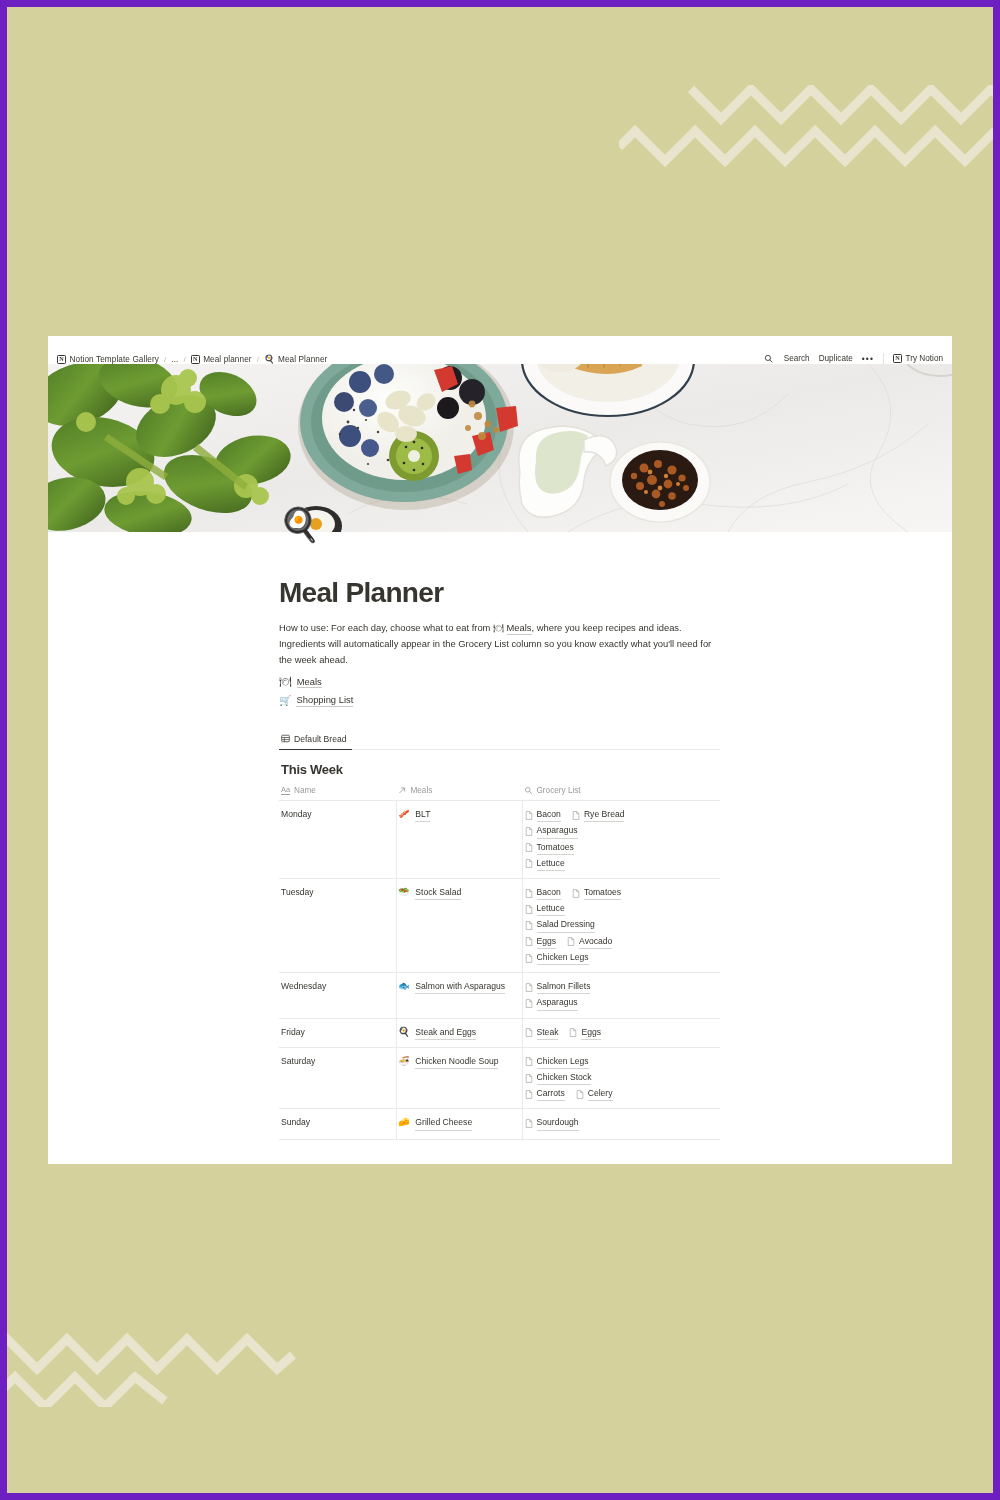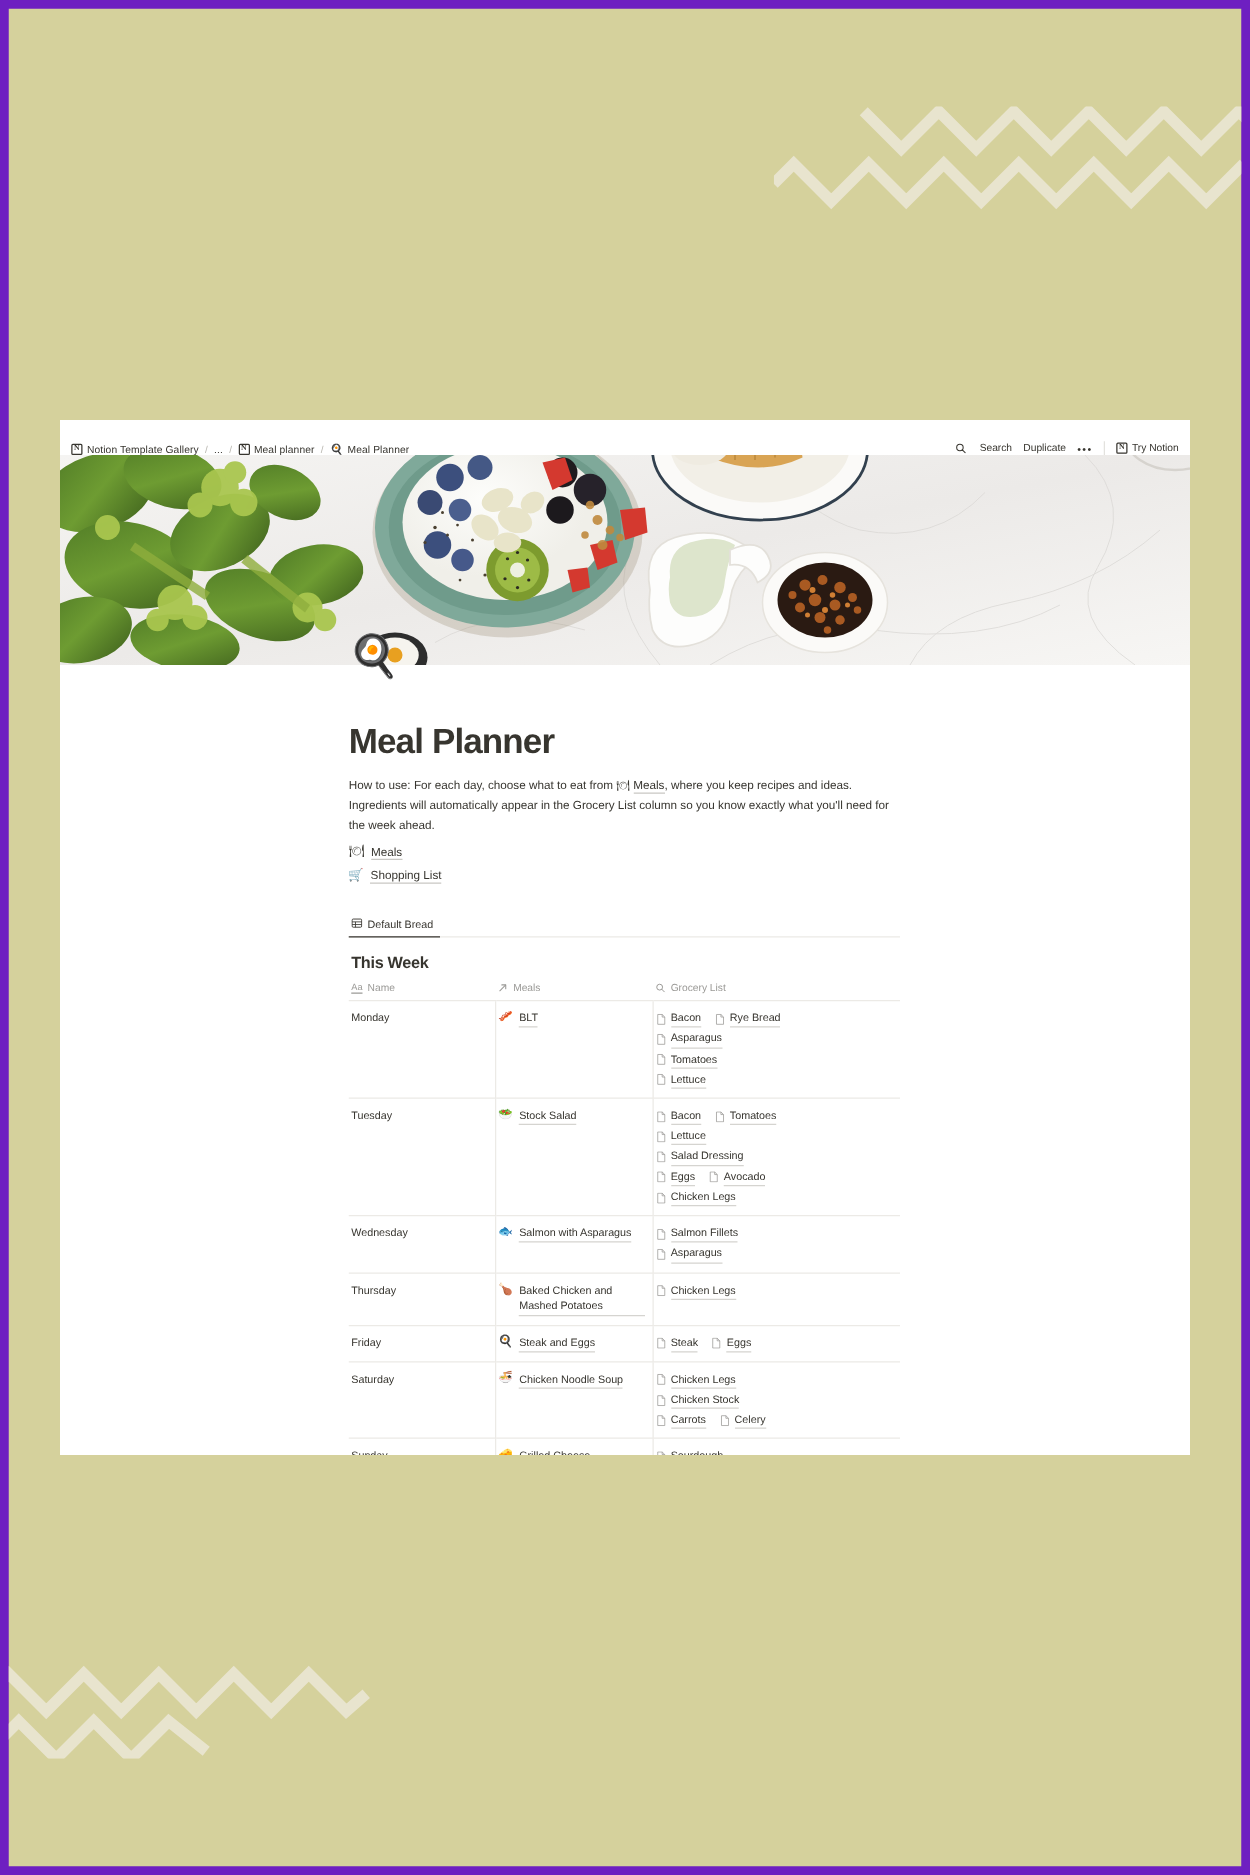--- a/index.html
+++ b/index.html
@@ -739,40 +739,20 @@
                       <svg width="8" height="9" viewBox="0 0 14 16">
                         <path d="M2 1 h6.3 L12 4.7 V15 H2 Z" fill="#fff" stroke="#9B9A97" stroke-width="1.1" stroke-linejoin="round"></path>
                         <path d="M8.3 1 V4.7 H12" fill="none" stroke="#9B9A97" stroke-width="1.1" stroke-linejoin="round"></path>
                       </svg>
                       <span class="gtxt">Asparagus</span>
                     </span>
                   </div>
                 </td>
               </tr>
               <tr>
-                <td><span class="day-name">Thursday</span></td>
-                <td>
-                  <span class="meal-cell">
-                    <span class="meal-emoji">🍗</span>
-                    <span class="meal-name">Baked Chicken and Mashed Potatoes</span>
-                  </span>
-                </td>
-                <td>
-                  <div class="grocery-wrap">
-                    <span class="grocery-item">
-                      <svg width="8" height="9" viewBox="0 0 14 16">
-                        <path d="M2 1 h6.3 L12 4.7 V15 H2 Z" fill="#fff" stroke="#9B9A97" stroke-width="1.1" stroke-linejoin="round"></path>
-                        <path d="M8.3 1 V4.7 H12" fill="none" stroke="#9B9A97" stroke-width="1.1" stroke-linejoin="round"></path>
-                      </svg>
-                      <span class="gtxt">Chicken Legs</span>
-                    </span>
-                  </div>
-                </td>
-              </tr>
-              <tr>
                 <td><span class="day-name">Friday</span></td>
                 <td>
                   <span class="meal-cell">
                     <span class="meal-emoji">🍳</span>
                     <span class="meal-name">Steak and Eggs</span>
                   </span>
                 </td>
                 <td>
                   <div class="grocery-wrap">
                     <span class="grocery-item">

